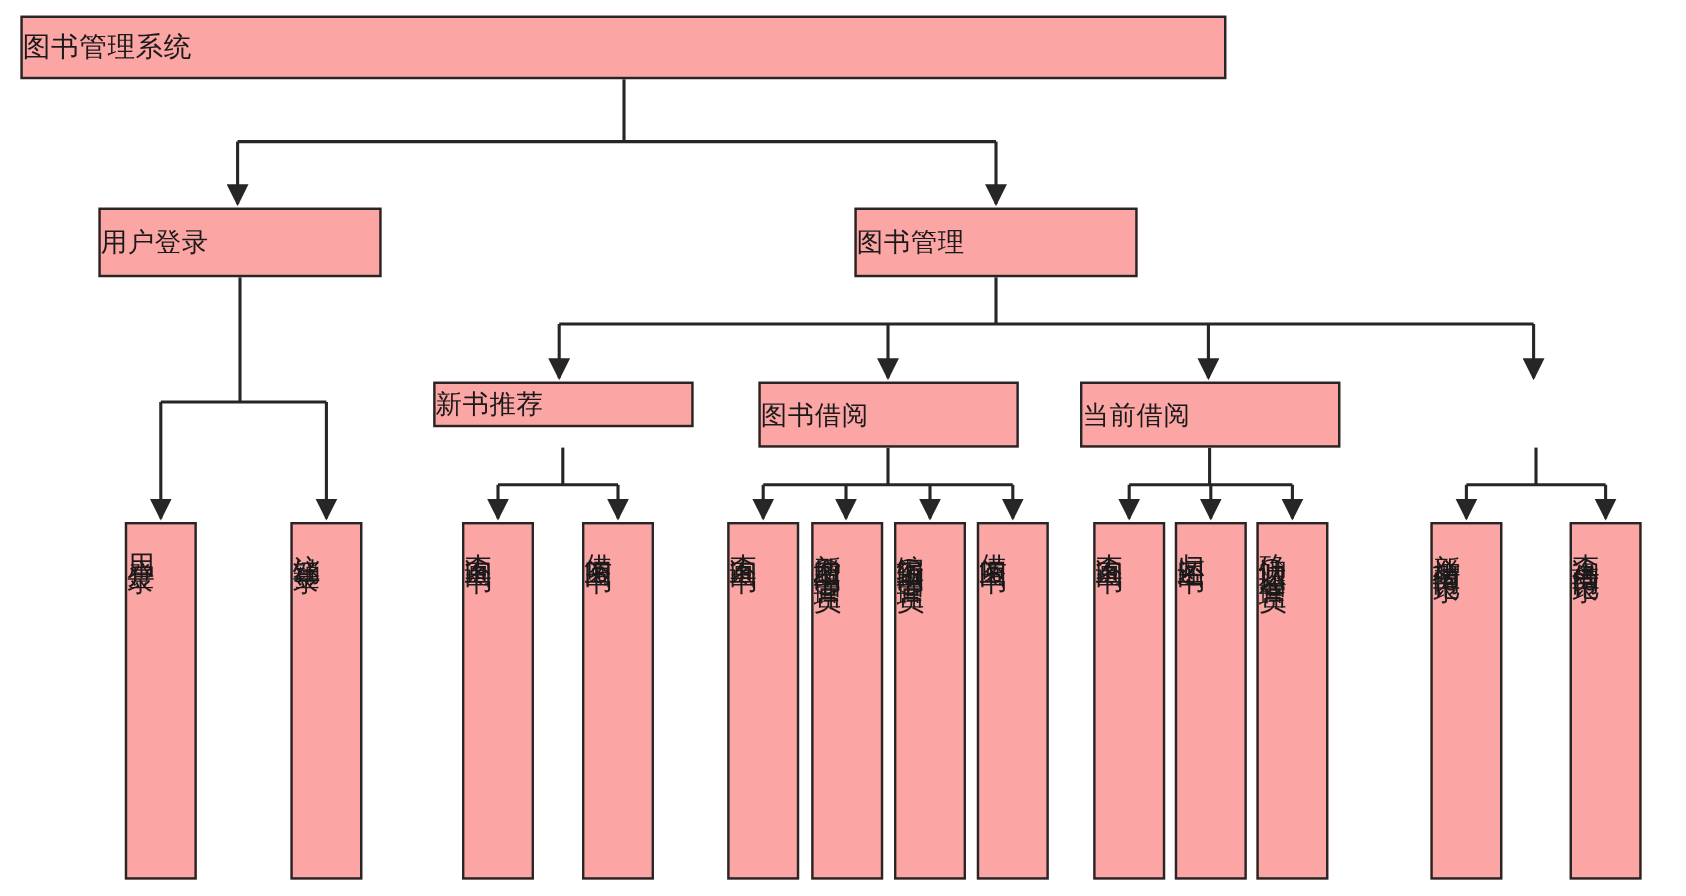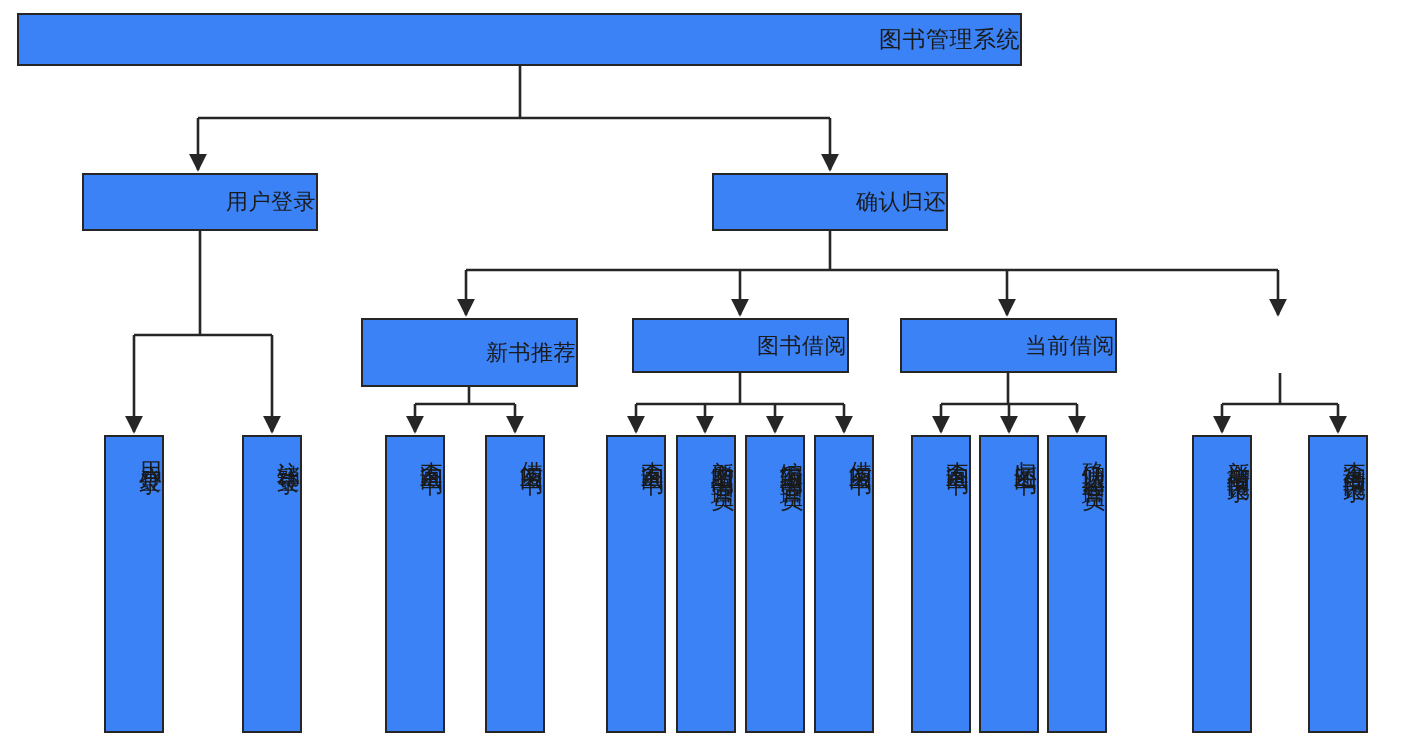--- a/index.html
+++ b/index.html
@@ -23,25 +23,25 @@
     position: absolute;
     left: 0;
     top: 0;
     width: 1405px;
     height: 747px;
     pointer-events: none;
   }
   .node {
     position: absolute;
     box-sizing: border-box;
-    background: #3b82f6;
+    background: #fca5a5;
     border: 2px solid #262626;
     display: flex;
     align-items: center;
-    justify-content: flex-end;
+    justify-content: flex-start;
     overflow: hidden;
   }
   .node-label {
     color: #1a1a1a;
     text-align: center;
     line-height: 1.18;
     white-space: pre;
     letter-spacing: 0.5px;
   }
   .node.horizontal .node-label {
@@ -129,24 +129,24 @@
   </svg>
 
   <div class="node horizontal root" style="left:17px; top:13px; width:1005px; height:53px;">
     <span class="node-label">图书管理系统</span>
   </div>
 
   <div class="node horizontal" style="left:82px; top:173px; width:236px; height:58px;">
     <span class="node-label">用户登录</span>
   </div>
   <div class="node horizontal" style="left:712px; top:173px; width:236px; height:58px;">
-    <span class="node-label">确认归还</span>
+    <span class="node-label">图书管理</span>
   </div>
 
-  <div class="node horizontal" style="left:361px; top:318px; width:217px; height:69px;">
+  <div class="node horizontal" style="left:361px; top:318px; width:217px; height:38px;">
     <span class="node-label">新书推荐</span>
   </div>
   <div class="node horizontal" style="left:632px; top:318px; width:217px; height:55px;">
     <span class="node-label">图书借阅</span>
   </div>
   <div class="node horizontal" style="left:900px; top:318px; width:217px; height:55px;">
     <span class="node-label">当前借阅</span>
   </div>
 
   <div class="node vertical" style="left:104px; top:435px; width:60px; height:298px;">

